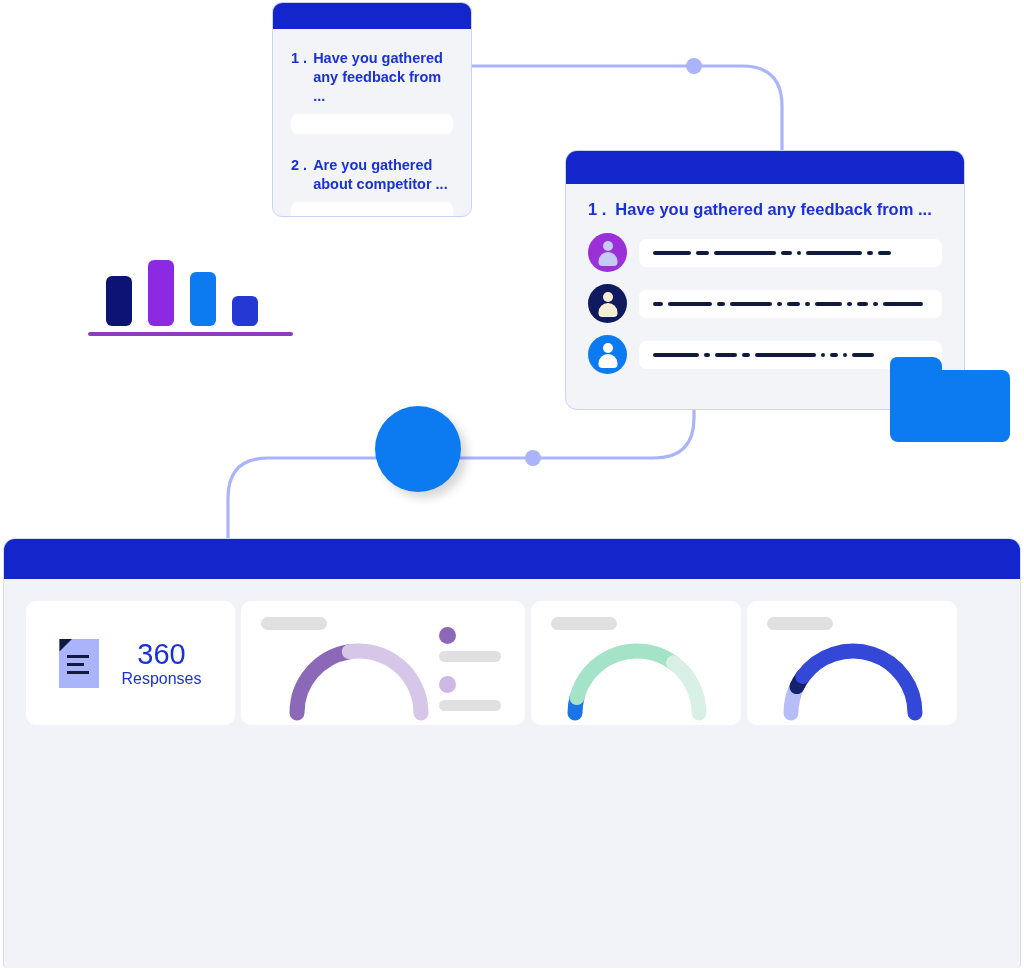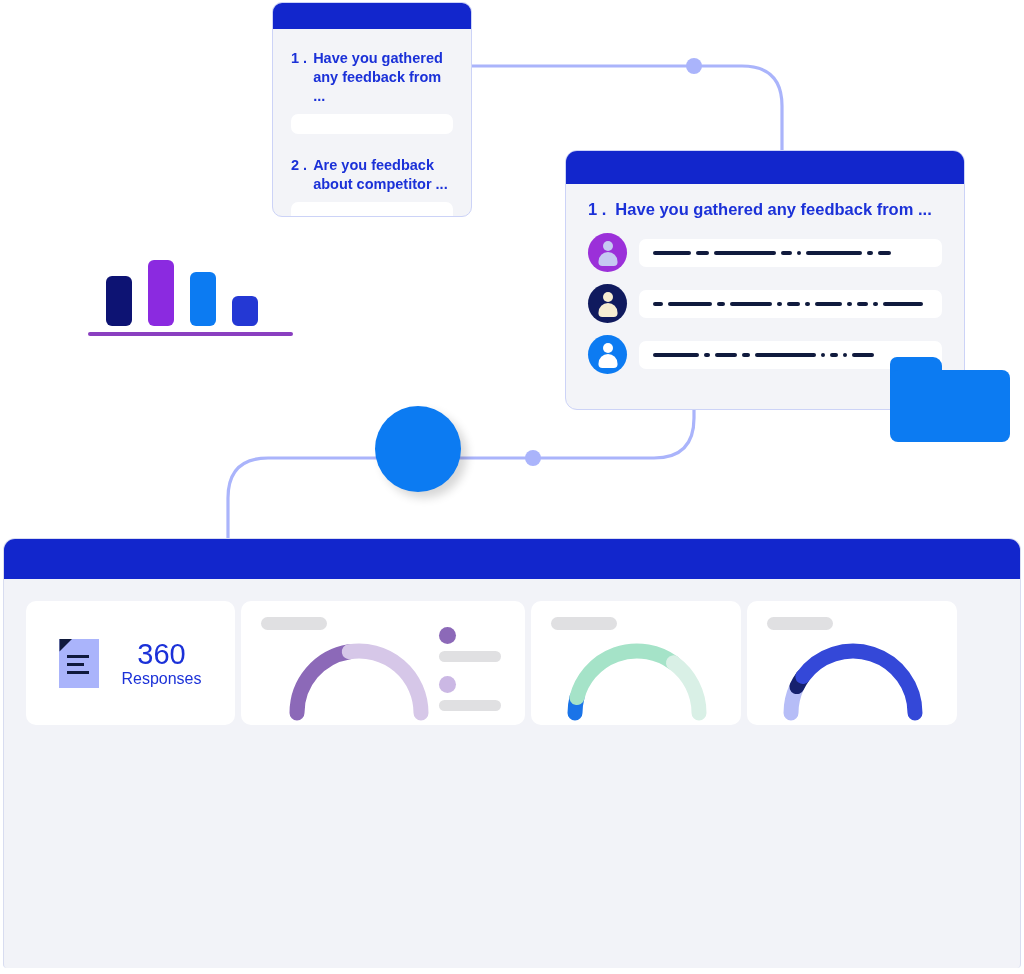--- a/index.html
+++ b/index.html
@@ -119,21 +119,21 @@
   <div class="qform">
     <div class="titlebar"></div>
     <div class="body">
       <div class="q-row">
         <span class="q-num">1 .</span>
         <span class="q-text">Have you gathered any feedback from ...</span>
       </div>
       <div class="q-input"></div>
       <div class="q-row">
         <span class="q-num">2 .</span>
-        <span class="q-text">Are you feedback about competitor ...</span>
+        <span class="q-text">Are you gathered about competitor ...</span>
       </div>
       <div class="q-input"></div>
     </div>
   </div>
 
   <div class="barchart">
     <div class="bars" id="bars-host">
         <div class="bar" style="left: 18px; width: 26px; height: 49.6px; background: rgb(13, 19, 115);"></div>
         <div class="bar" style="left: 60px; width: 26px; height: 65.6px; background: rgb(139, 42, 224);"></div>
         <div class="bar" style="left: 102px; width: 26px; height: 54.4px; background: rgb(12, 123, 242);"></div>

